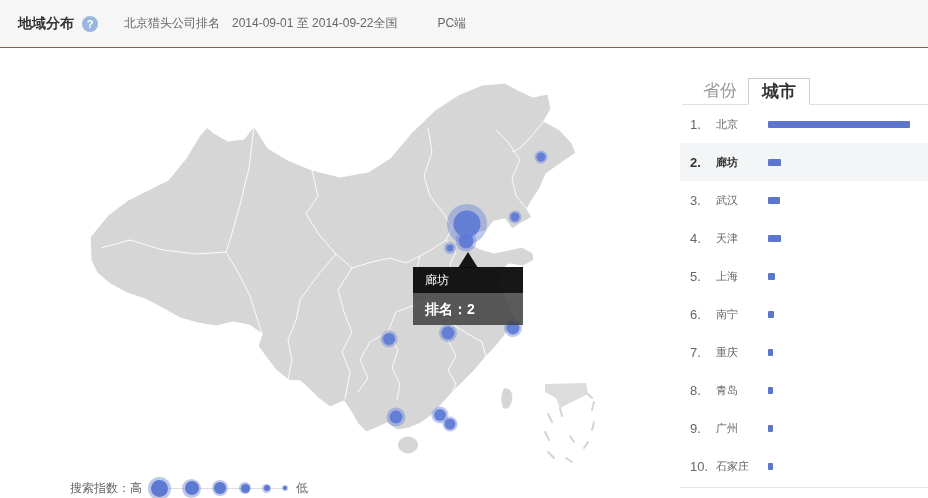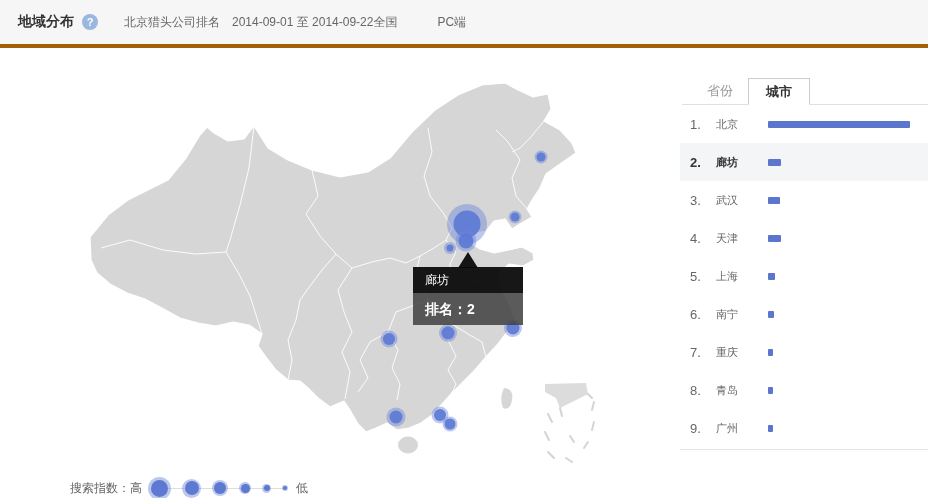--- a/index.html
+++ b/index.html
@@ -1,21 +1,21 @@
 <!DOCTYPE html>
 <html><head>
 <meta charset="utf-8">
 <style>
   * { margin:0; padding:0; box-sizing:border-box; }
   html,body { width:928px; height:498px; overflow:hidden; background:#fff;
               font-family:"Liberation Sans","DejaVu Sans",sans-serif; }
   .page { position:relative; width:928px; height:498px; }
 
   
-  .hdr { position:relative; height:48px; background:#f6f6f6; border-bottom:4px solid #a16207;
+  .hdr { position:relative; height:48px; background:#f6f6f6; border-bottom:1px solid #a16207;
          display:flex; align-items:center; }
   .hdr-title { margin-left:18px; font-size:14px; font-weight:bold; color:#333; }
   .help { width:16px; height:16px; margin-left:8px; border-radius:50%; background:#9bb7dd;
           color:#fff; font-size:11px; font-weight:bold; display:flex; align-items:center;
           justify-content:center; cursor:pointer; }
   .meta { font-size:12px; color:#666; }
   .m1 { margin-left:26px; } .m2 { margin-left:12px; } .m3 { } .m4 { margin-left:40px; }
 
   
   .content { position:relative; width:928px; height:450px; background:#fff; }
@@ -37,21 +37,21 @@
   .lc { position:relative; border-radius:50%; background:rgba(124,143,216,.5);
         display:flex; align-items:center; justify-content:center; margin-right:11px; }
   .lc:last-child { margin-right:0; }
   .lc i { display:block; border-radius:50%; background:#5d79d2; }
 
   
   .panel { position:absolute; left:680px; top:0; width:248px; height:450px; z-index:2; background:#fff; }
   .tabs { position:relative; height:57px; padding-top:30px; }
   .tabs::after { content:""; position:absolute; left:2px; right:0; bottom:0; height:1px; background:#e0e0e0; }
   .tab { position:absolute; bottom:0; height:27px; width:62px; line-height:26px; text-align:center;
-         font-size:13px; color:#999; cursor:pointer; }
+         font-size:17px; color:#999; cursor:pointer; }
   .tab-province { left:9px; }
   .tab-city { left:68px; background:#fff; border:1px solid #ccc; border-bottom:1px solid #fff;
               color:#333; font-weight:bold; z-index:1; }
   .rows { margin-top:0; }
   .row { display:flex; align-items:center; height:38px; padding-left:10px; }
   .row.hl { background:#f4f5f6; }
   .rk { width:26px; font-size:13px; color:#666; }
   .nm { width:52px; font-size:11px; color:#666; }
   .row.hl .rk, .row.hl .nm { color:#333; font-weight:bold; }
   .bar { height:7px; border-radius:1px; background:#5b76cc; }
@@ -242,18 +242,23 @@
           <div class="row">
     <span class="rk">8.</span>
     <span class="nm">青岛</span>
     <span class="bar" style="width: 5px; background: rgb(91, 118, 204);"></span>
   </div>
           <div class="row">
     <span class="rk">9.</span>
     <span class="nm">广州</span>
     <span class="bar" style="width: 5px; background: rgb(91, 118, 204);"></span>
   </div>
+          <div class="row">
+    <span class="rk">10.</span>
+    <span class="nm">石家庄</span>
+    <span class="bar" style="width: 5px; background: rgb(91, 118, 204);"></span>
+  </div>
         </div>
       <div class="rows-end"></div>
     </aside>
 
   </div>
 </div>
 
 </body></html>

